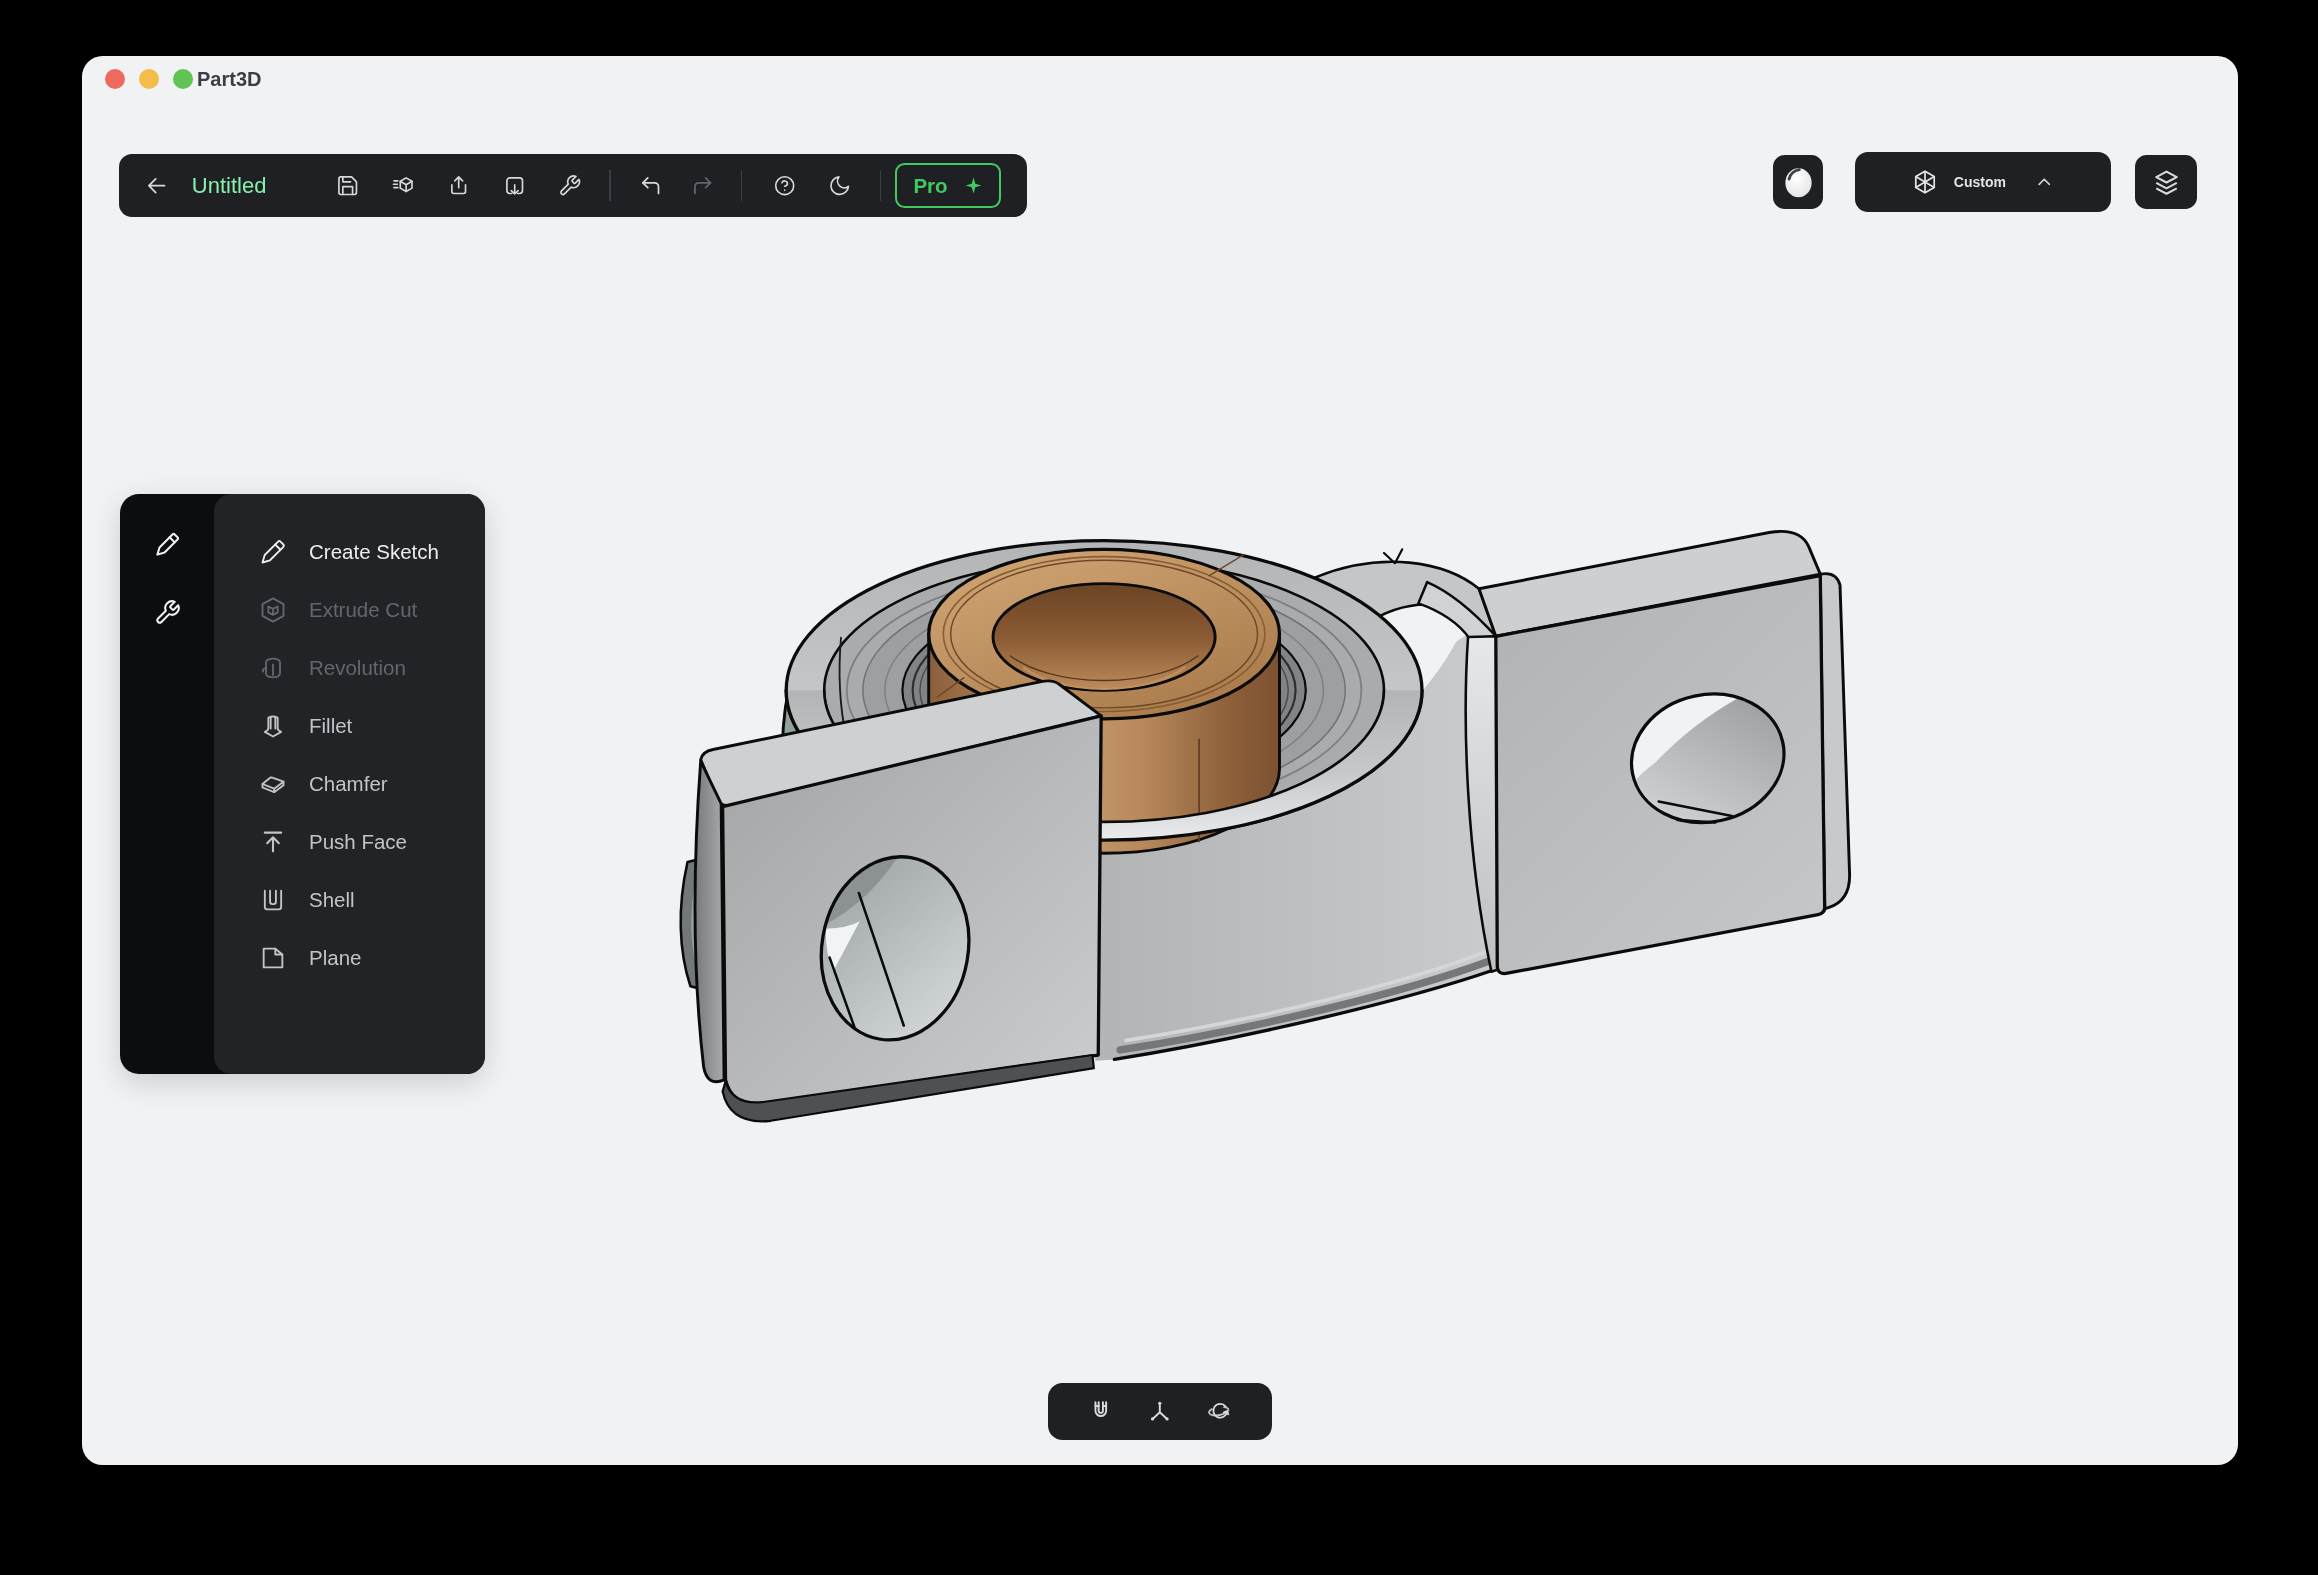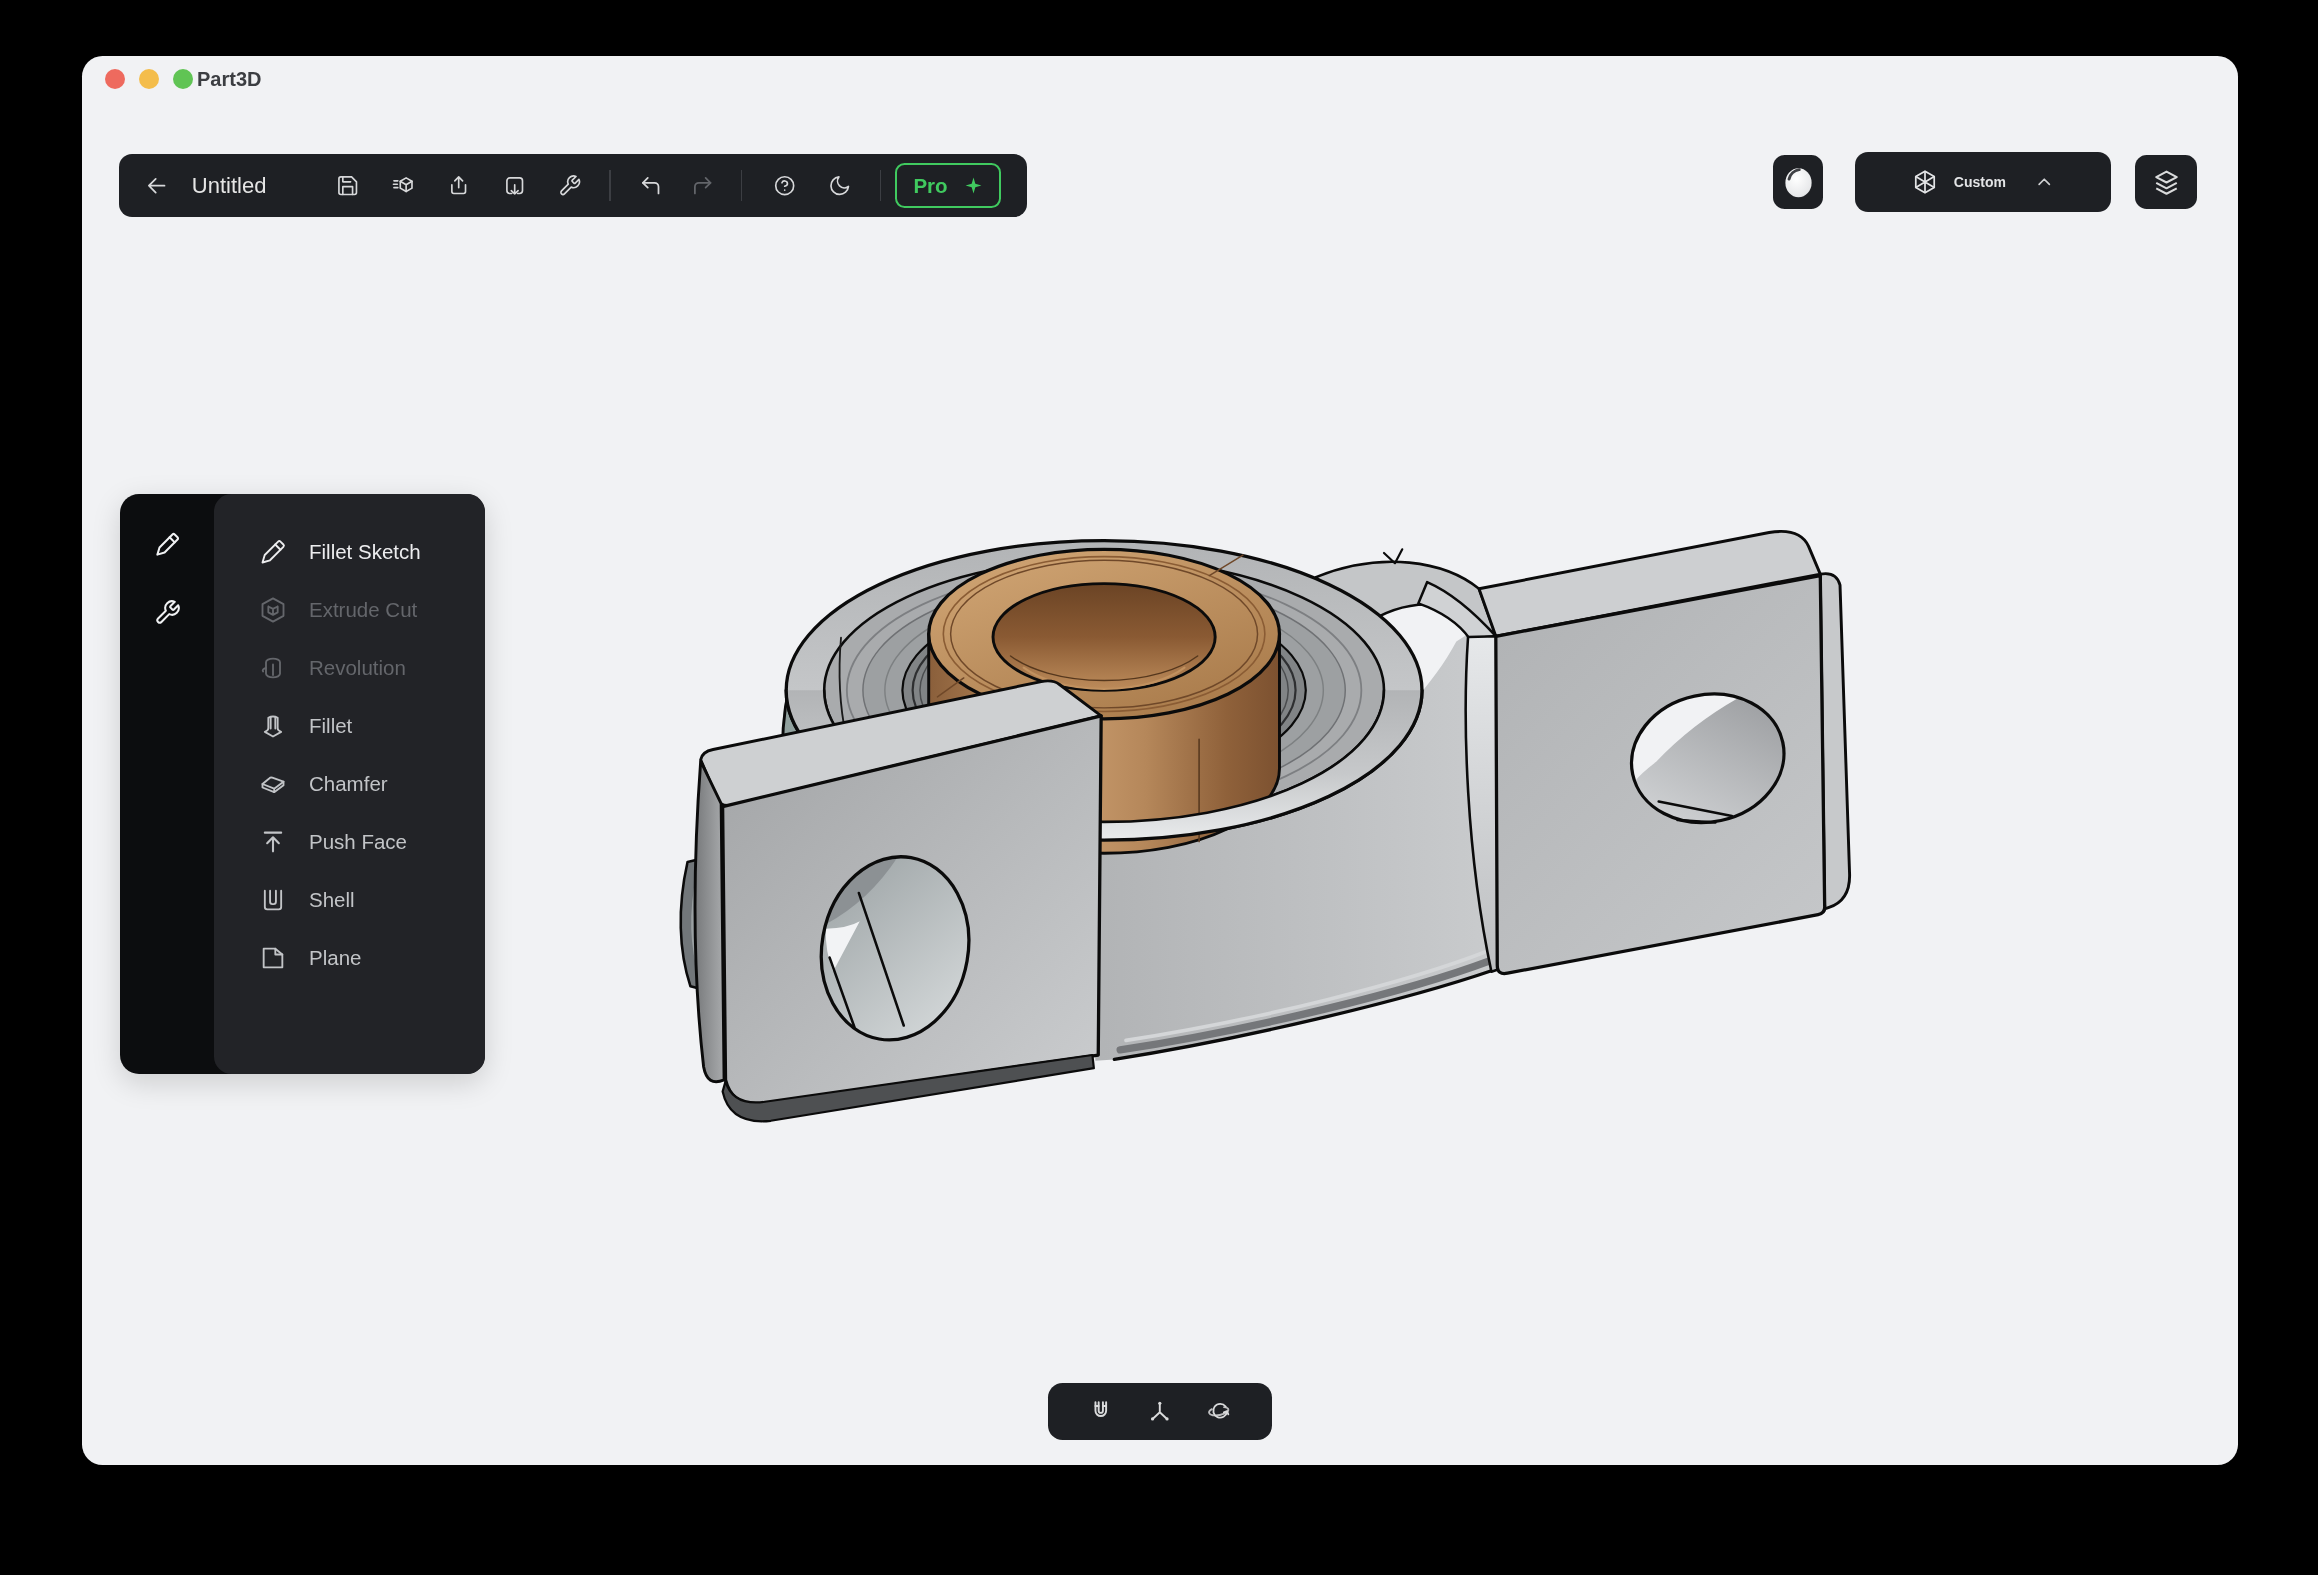--- a/index.html
+++ b/index.html
@@ -9,21 +9,21 @@
           border-radius:20.5px;overflow:hidden;}
   
   .traffic{position:absolute;top:13px;left:23.4px;display:flex;gap:14px;z-index:40;}
   .light{width:20px;height:20px;border-radius:50%;}
   .win-title{position:absolute;left:115px;top:11.7px;font-size:20px;font-weight:bold;color:#3c3e42;z-index:40;}
   
   .toolbar{position:absolute;left:37px;top:98px;height:63px;background:#1e2024;border-radius:13px;
            display:flex;align-items:center;padding:0 26px;z-index:30;}
   .tb-icon{width:23.4px;height:23.4px;flex:0 0 auto;color:#d7d8da;}
   .tb-icon.dim{color:#63656a;}
-  .doc-title{color:#e5e5e5;font-size:22px;margin-left:23.4px;}
+  .doc-title{color:#86efac;font-size:22px;margin-left:23.4px;}
   .sep{width:1.5px;height:31px;background:#3c3e43;flex:0 0 auto;}
   .pro-btn{display:flex;align-items:center;gap:16px;border:2.2px solid #40ca5f;color:#40ca5f;
            border-radius:9.5px;height:41px;padding:0 16px;font-size:20.5px;font-weight:bold;margin-left:14px;}
   
   .rbtn{position:absolute;background:#1e2024;border-radius:11.7px;display:flex;align-items:center;
         justify-content:center;z-index:30;}
   #btn-material{left:1691px;top:99px;width:50px;height:54px;}
   #btn-view{left:1773px;top:96px;width:256px;height:60px;border-radius:13px;gap:16px;}
   #btn-layers{left:2053px;top:99px;width:62px;height:54px;}
   .view-label{color:#e3e4e6;font-size:14px;font-weight:bold;}
@@ -288,21 +288,21 @@
           <path d="M14.7 6.3a1 1 0 0 0 0 1.4l1.6 1.6a1 1 0 0 0 1.4 0l3.77-3.77a6 6 0 0 1-7.94 7.94l-6.91 6.91a2.12 2.12 0 0 1-3-3l6.91-6.91a6 6 0 0 1 7.94-7.94l-3.76 3.76z"></path>
         </svg>
     </div>
     <div class="menu-col">
 
       <div class="menu-item" data-state="active">
         <svg class="mi-icon" viewBox="0 0 24 24" fill="none" stroke="currentColor" stroke-width="1.6" stroke-linecap="round" stroke-linejoin="round">
             <path d="M3 21l1.9-6.4L16.4 3.1q1-1 2 0l2.5 2.5q1 1 0 2L9.4 19.1 3 21z"></path>
             <path d="M13.9 5.6l4.5 4.5"></path>
           </svg>
-        <span class="mi-label">Fillet Sketch</span>
+        <span class="mi-label">Create Sketch</span>
       </div>
 
 
       <div class="menu-item" data-state="disabled">
         <svg class="mi-icon" viewBox="0 0 24 24" fill="none" stroke="currentColor" stroke-width="1.6" stroke-linecap="round" stroke-linejoin="round">
             <path d="M12 2l9 5v10l-9 5-9-5V7z"></path>
             <path d="M8 9v5l4 2.2 4-2.2V9M8 9l4 2 4-2M12 11v5.2"></path>
           </svg>
         <span class="mi-label">Extrude Cut</span>
       </div>

